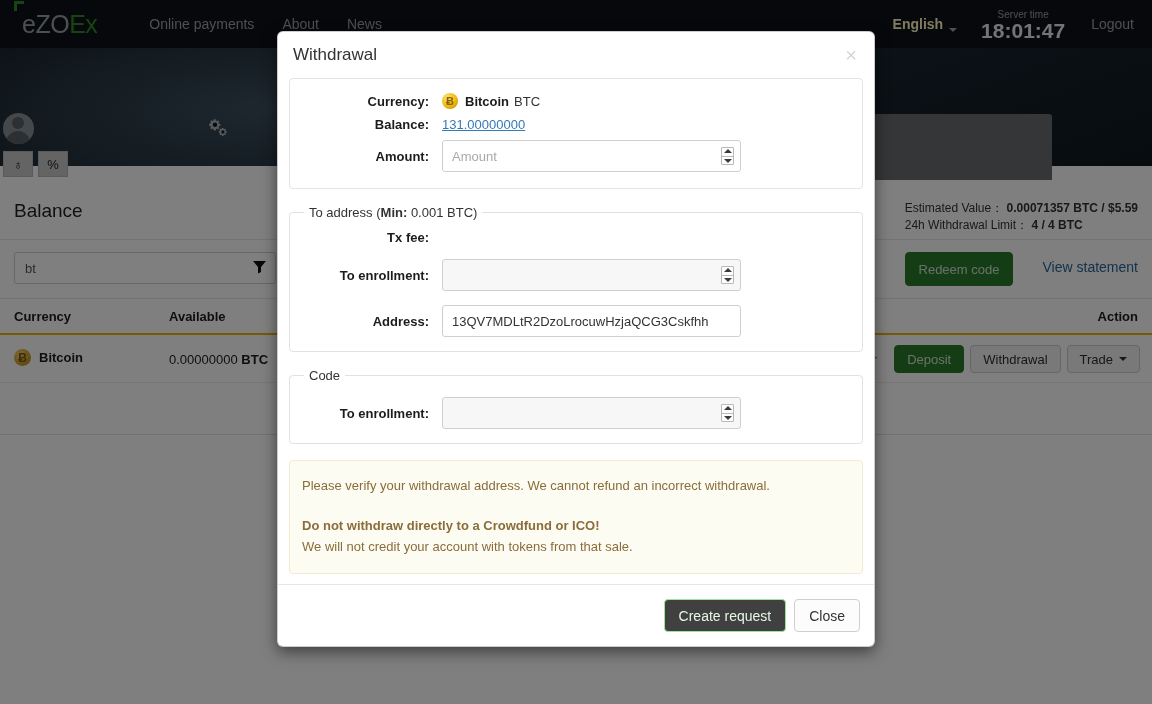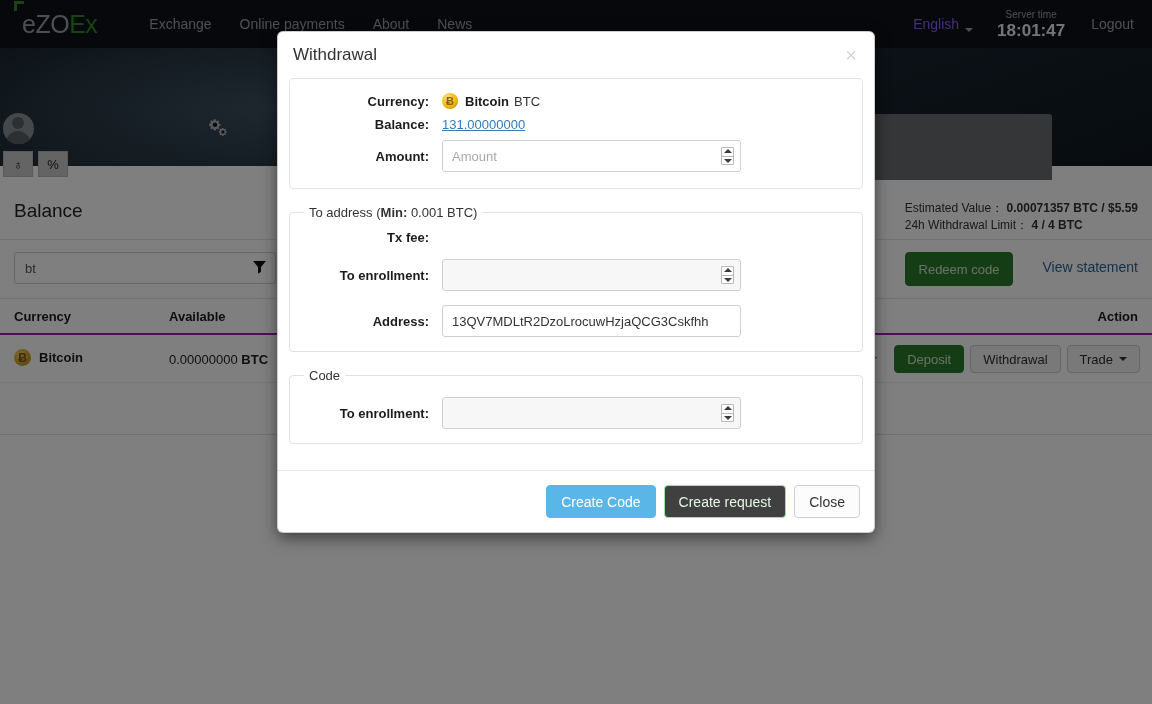--- a/index.html
+++ b/index.html
@@ -38,31 +38,32 @@
   .nav-links a {
     color: #9aa0a6; text-decoration: none; font-size: 14px;
     padding: 0 14px; line-height: 48px;
   }
 
   .nav-right {
     margin-left: auto; display: flex; align-items: center;
     padding-right: 18px; height: 48px;
   }
   .lang {
-    color: #8b5cf6; font-size: 14px; display: flex; align-items: flex-end;
+    color: #fef9c3; font-size: 14px; display: flex; align-items: flex-end;
     padding: 0 10px;
+    font-weight: bold;
   }
   .caret {
     display: inline-block; margin-left: 6px;
     border-left: 4px solid transparent; border-right: 4px solid transparent;
     border-top: 4px solid #9aa0a6;
   }
   .srv { text-align: center; padding: 0 14px; color: #cfd3d7; }
   .srv .lbl { font-size: 10px; color: #9aa0a6; line-height: 12px; }
-  .srv .clk { font-size: 17px; font-weight: bold; color: #e6e8ea; line-height: 19px; }
+  .srv .clk { font-size: 21px; font-weight: bold; color: #e6e8ea; line-height: 19px; }
   .logout { color: #9aa0a6; font-size: 14px; text-decoration: none; padding-left: 12px; }
 
   
   .cover {
     position: absolute; top: 48px; left: 0; width: 1152px; height: 118px;
     background:
       radial-gradient(ellipse 520px 150px at 270px 60px, #3d4f5e 0%, rgba(61,79,94,0) 70%),
       radial-gradient(ellipse 300px 90px at 600px 110px, #48606f 0%, rgba(72,96,111,0) 70%),
       linear-gradient(160deg, #16212b 0%, #1d2b36 35%, #0f1820 100%);
   }
@@ -131,21 +132,21 @@
   .btn-green { background: #2a7a2a; color: #cfe3cf; border-color: #2a7a2a; }
   .redeem { position: absolute; right: 139px; top: 12px; width: 108px; height: 34px; }
   .stmt {
     position: absolute; right: 14px; top: 19px;
     color: #2a6496; font-size: 14px; text-decoration: none;
   }
 
   
   .tbl { position: absolute; top: 118px; left: 0; width: 1152px; }
   .thead {
-    height: 37px; border-top: 1px solid #e7e7e7; border-bottom: 2px solid #a21caf;
+    height: 37px; border-top: 1px solid #e7e7e7; border-bottom: 2px solid #eab308;
     position: relative;
   }
   .th { position: absolute; top: 10px; font-size: 13px; font-weight: bold; color: #1c1c1c; }
   .th.c1 { left: 14px; }
   .th.c2 { left: 169px; }
   .th.c3 { right: 14px; }
   .trow { height: 48px; position: relative; border-bottom: 1px solid #eee; }
   .coin {
     position: absolute; left: 14px; top: 14px; display: flex; align-items: center;
   }
@@ -274,21 +275,20 @@
 
 <div id="page">
 
   <div class="navbar">
     <div class="brand">
       <span class="corner"></span>
       <span class="g1">eZO</span>
       <span class="g2">Ex</span>
     </div>
     <nav class="nav-links">
-      <a href="#">Exchange</a>
       <a href="#">Online payments</a>
       <a href="#">About</a>
       <a href="#">News</a>
     </nav>
     <div class="nav-right">
       <div class="lang">
         <span>English</span>
         <span class="caret"></span>
       </div>
       <div class="srv">
@@ -451,20 +451,24 @@
             <span class="spin">
               <i class="up"></i>
               <span class="sep"></span>
               <i class="dn"></i>
             </span>
           </span>
         </div>
       </div>
     </fieldset>
 
+    <div class="warn">
+      <div class="w1">Please verify your withdrawal address. We cannot refund an incorrect withdrawal.</div>
+      <div class="w2">Do not withdraw directly to a Crowdfund or ICO!</div>
+      <div class="w3">We will not credit your account with tokens from that sale.</div>
+    </div>
   </div>
 
   <div class="m-foot">
-    <button class="fbtn blue">Create Code</button>
     <button class="fbtn greenish">Create request</button>
     <button class="fbtn plain">Close</button>
   </div>
 </div>
 
 </body></html>

